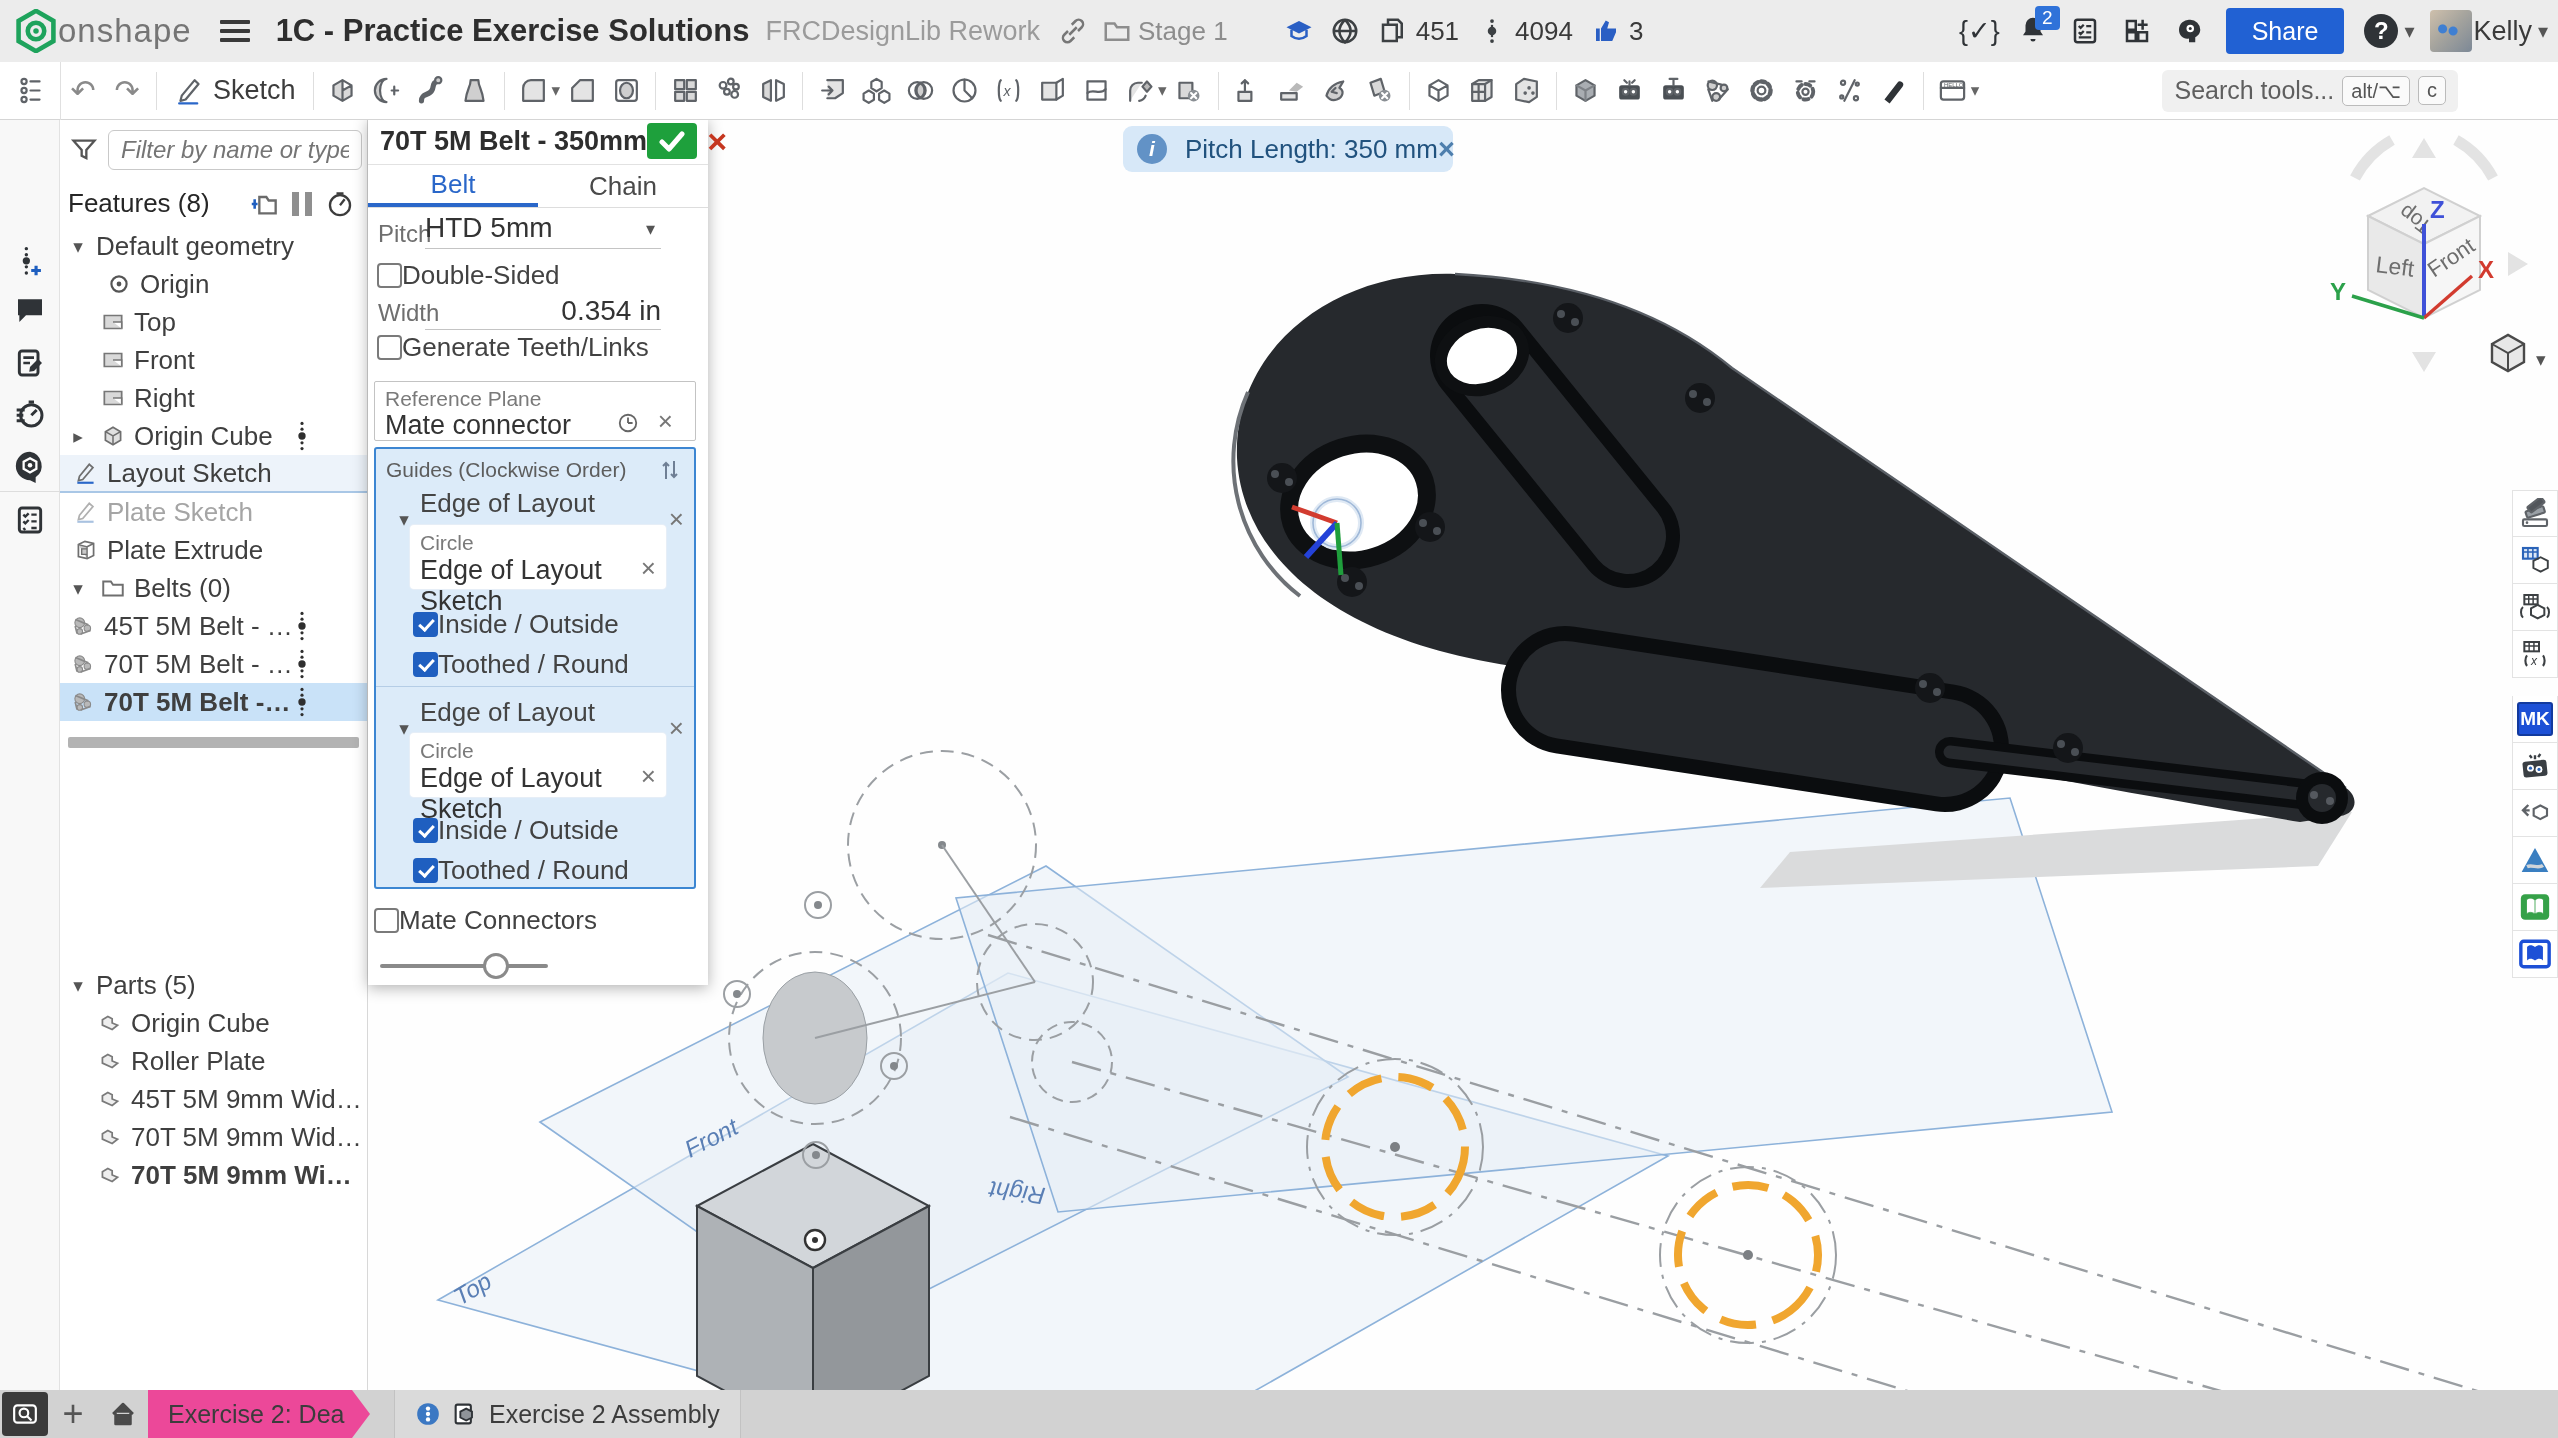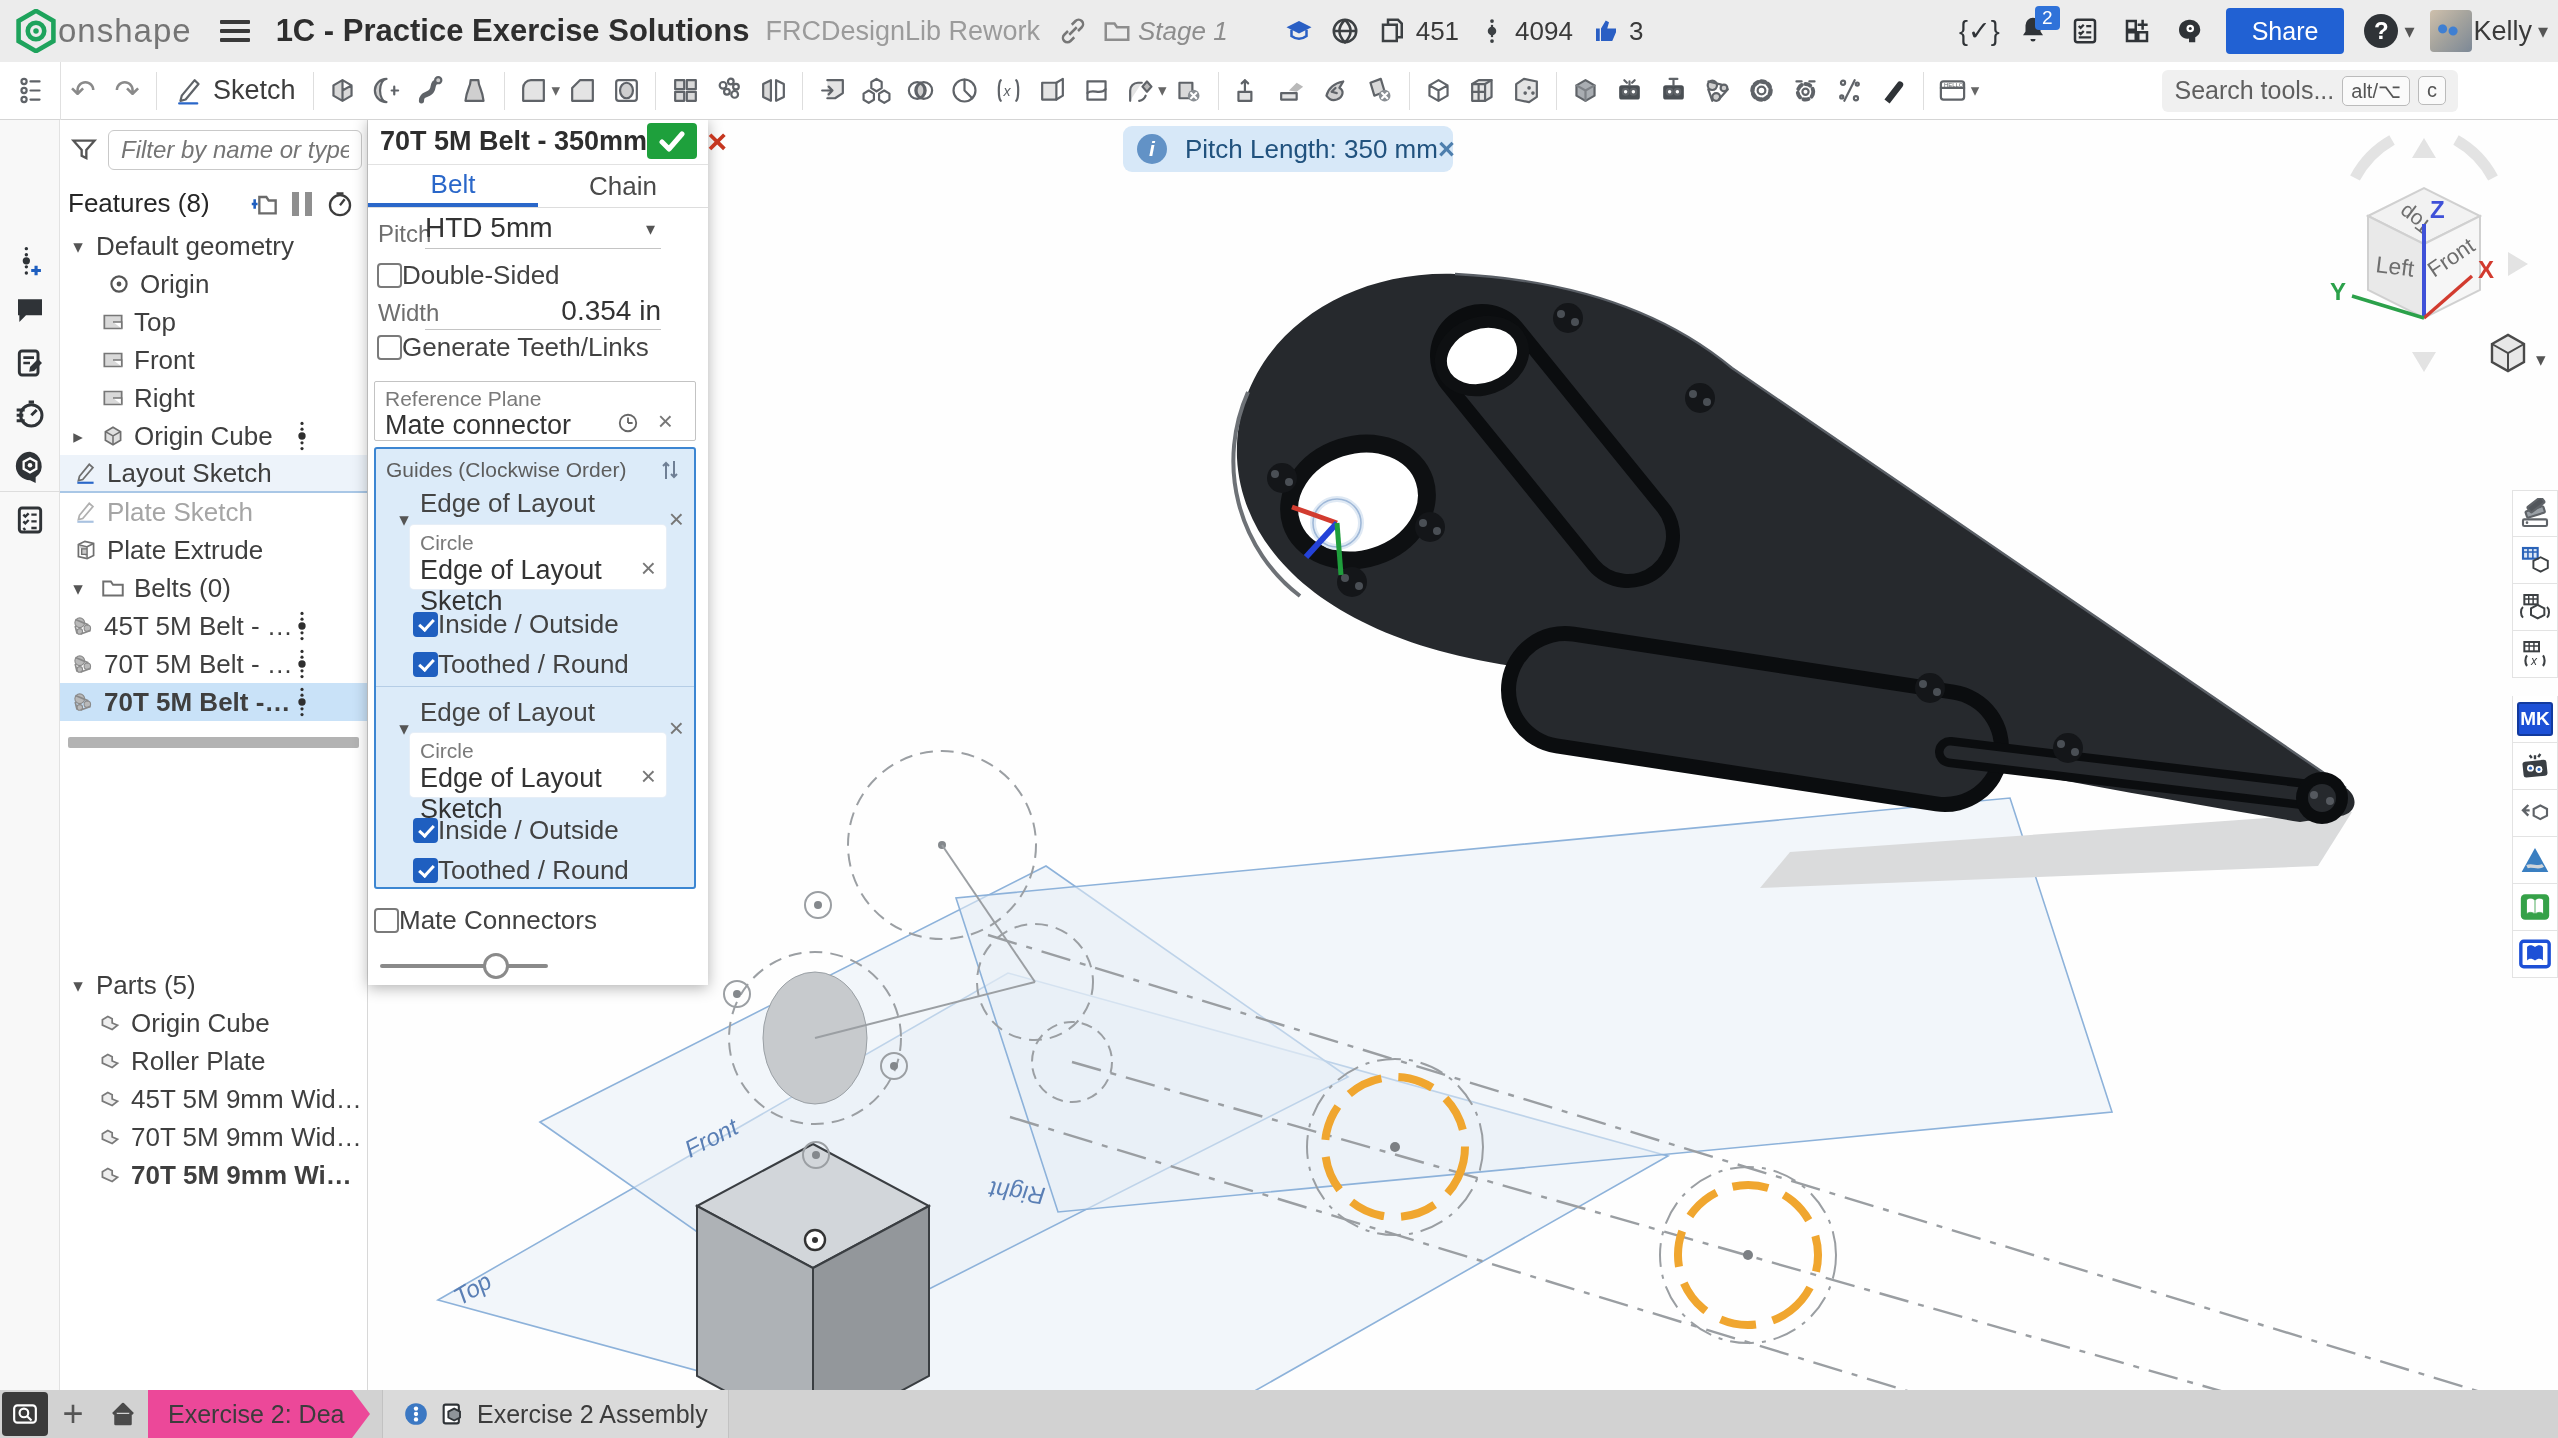--- a/index.html
+++ b/index.html
@@ -11,21 +11,21 @@
   .hdr{position:absolute;left:0;top:0;width:2558px;height:62px;background:#ececec;
        display:flex;align-items:center;box-sizing:border-box;padding:0 10px;z-index:30;}
   .hdr .logo{width:44px;height:44px;margin-left:4px;flex:none;}
   .wordmark{font-size:33px;color:#757575;letter-spacing:1px;}
   .burger{width:30px;height:22px;margin-left:28px;display:flex;flex-direction:column;justify-content:space-between;}
   .burger i{height:4px;background:#3a3a3a;border-radius:1px;}
   .doctitle{font-size:31px;font-weight:bold;color:#2e2e2e;margin-left:26px;white-space:nowrap;}
   .docsub{font-size:27px;color:#9b9b9b;margin-left:16px;white-space:nowrap;}
   .hico{width:30px;height:30px;flex:none;}
   .hstat{font-size:26px;color:#3a3a3a;margin-left:8px;}
-  .crumbtxt{font-size:26px;color:#8d8d8d;margin-left:6px;font-style:italic;}
+  .crumbtxt{font-size:26px;color:#8d8d8d;margin-left:6px;}
   .sharebtn{background:#2161d3;color:#fff;font-size:25px;border-radius:4px;height:46px;
             padding:0 26px;display:flex;align-items:center;margin-left:22px;}
   .helpq{width:34px;height:34px;border-radius:50%;background:#2f3337;color:#fff;font-size:24px;
          font-weight:bold;display:flex;align-items:center;justify-content:center;margin-left:20px;}
   .caret{color:#555;font-size:20px;margin-left:6px;}
   .avatar{width:42px;height:42px;border-radius:4px;margin-left:16px;flex:none;
           background:radial-gradient(circle at 30% 45%,#3f7fd2 0 4px,transparent 5px),
                      radial-gradient(circle at 55% 50%,#3f7fd2 0 4px,transparent 5px),
                      linear-gradient(135deg,#cfc0ac 0%,#a7a59e 45%,#7c8896 100%);}
   .uname{font-size:27px;color:#3a3a3a;margin-left:1px;}
@@ -138,21 +138,21 @@
   .bbar{position:absolute;left:0;bottom:0;width:2558px;height:48px;background:#d2d2d2;display:flex;
         align-items:stretch;z-index:35;}
   .bsearch{width:46px;height:44px;background:#3a3a3a;margin:2px 0 2px 2px;border-radius:4px;
            display:flex;align-items:center;justify-content:center;flex:none;}
   .bplus{width:50px;display:flex;align-items:center;justify-content:center;font-size:36px;color:#555;flex:none;}
   .bhome{width:50px;display:flex;align-items:center;justify-content:center;flex:none;}
   .btab{display:flex;align-items:center;font-size:25px;color:#3c3c3c;padding:0 20px;gap:10px;
         white-space:nowrap;box-sizing:border-box;}
   .btab.arrowtab{background:#ec4899;width:222px;padding-right:30px;overflow:hidden;
         clip-path:polygon(0 0,calc(100% - 18px) 0,100% 50%,calc(100% - 18px) 100%,0 100%);}
-  .btab.graytab{background:#dadada;border-left:1px solid #c2c2c2;border-right:1px solid #c2c2c2;margin-left:12px;}
+  .btab.graytab{background:#dadada;border-left:1px solid #c2c2c2;border-right:1px solid #c2c2c2;margin-left:24px;}
   .btab.active{background:#fff;border-bottom:5px solid #2a67c9;margin-left:10px;color:#1e1e1e;}
 </style>
 </head>
 <body>
 
 <div class="app">
 
   <div class="hdr">
     <svg class="logo" viewBox="0 0 48 48">
       <polygon points="24,2 43,13 43,35 24,46 5,35 5,13" fill="none" stroke="#1ea35c" stroke-width="5"></polygon>

